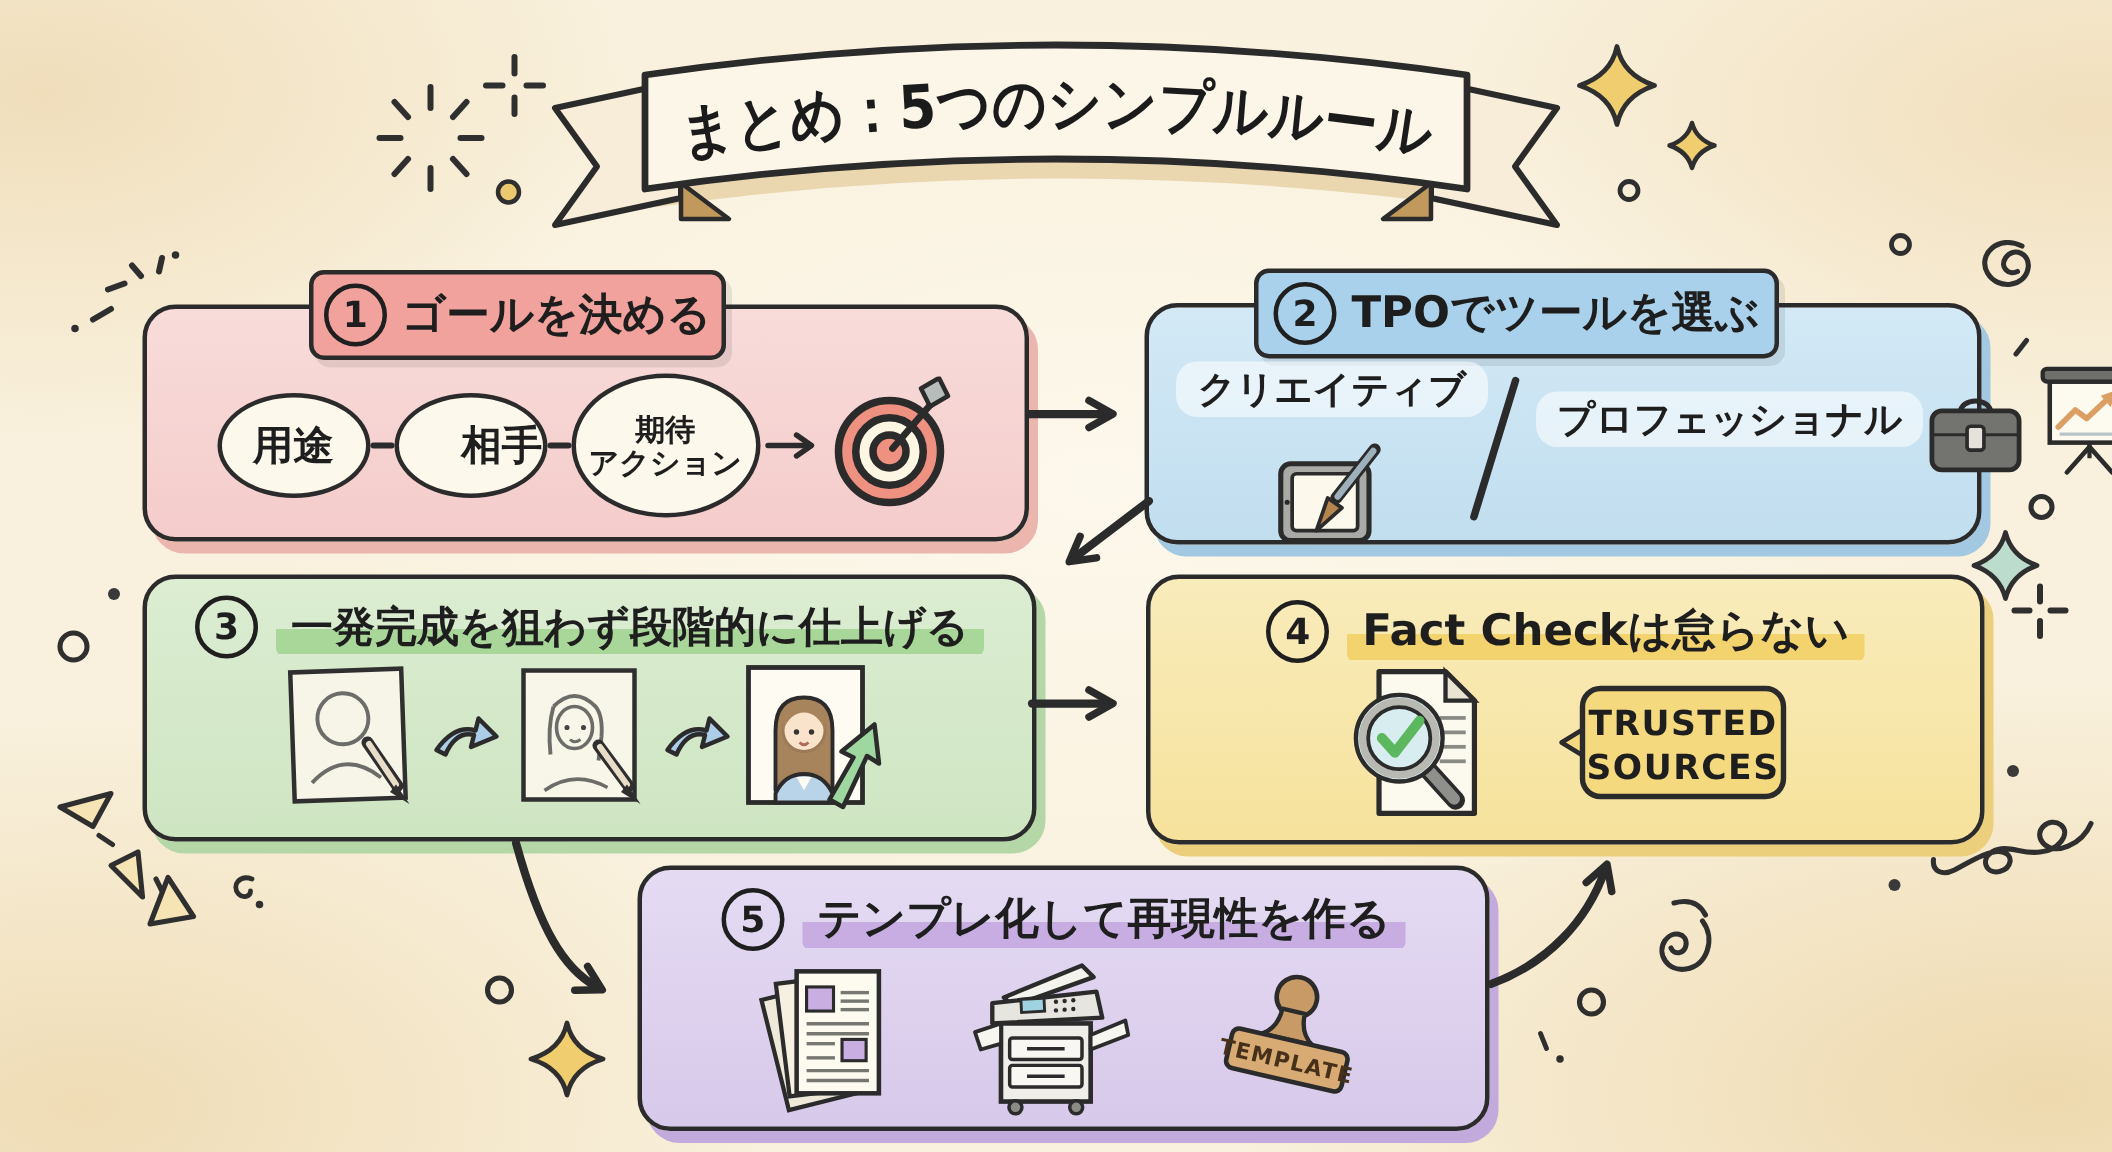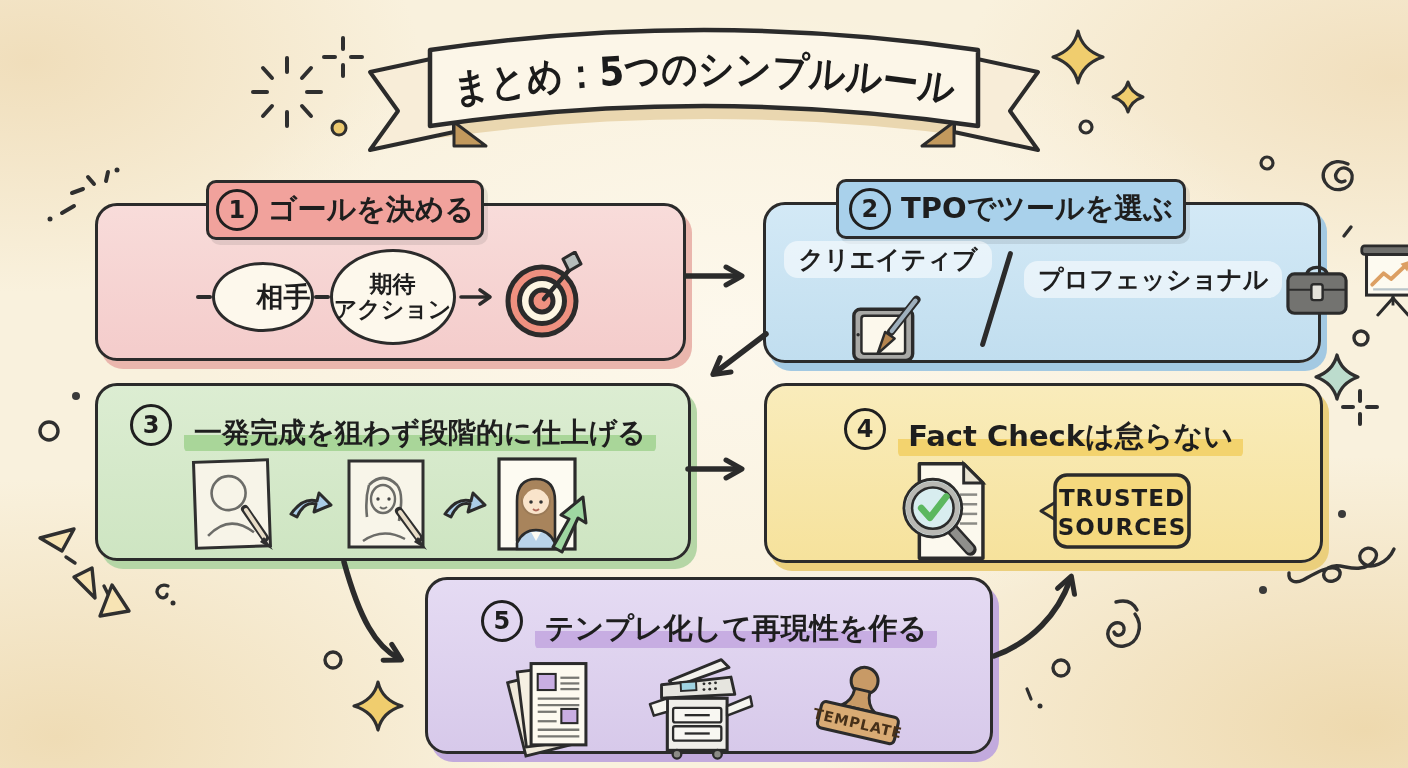--- a/index.html
+++ b/index.html
@@ -19,21 +19,21 @@
     position:absolute;display:flex;align-items:center;justify-content:center;gap:10px;
     border:3.5px solid #2b2b2b;border-radius:10px;font-weight:700;
     box-shadow:4px 5px 0 rgba(43,43,43,0.10);white-space:nowrap;
   }
   .num{
     display:inline-flex;align-items:center;justify-content:center;flex:0 0 auto;
     width:36px;height:36px;border:3px solid #1f1f1f;border-radius:50%;
     font-weight:700;font-size:24px;line-height:1;background:transparent;
   }
   .titlerow{display:flex;align-items:center;justify-content:center;gap:12px;font-weight:700;white-space:nowrap;}
-  .hl{padding:1px 10px;border-radius:6px;margin-top:16px;}
+  .hl{padding:1px 10px;border-radius:6px;}
   .hl-stages{background:linear-gradient(180deg, rgba(0,0,0,0) 54%, #a9d699 54%, #a9d699 95%, rgba(0,0,0,0) 95%);}
   .hl-fact{background:linear-gradient(180deg, rgba(0,0,0,0) 54%, #f3d36e 54%, #f3d36e 95%, rgba(0,0,0,0) 95%);}
   .hl-tmpl{background:linear-gradient(180deg, rgba(0,0,0,0) 54%, #c7ade2 54%, #c7ade2 95%, rgba(0,0,0,0) 95%);}
   .oval{
     display:flex;flex-direction:column;align-items:center;justify-content:center;
     border:3.2px solid #2b2b2b;border-radius:50%;background:#fdf8ec;
     font-weight:700;text-align:center;flex:0 0 auto;
   }
   .connector{width:16px;height:3.5px;background:#2b2b2b;border-radius:2px;flex:0 0 auto;}
   .pill{background:rgba(255,255,255,0.55);border-radius:14px;padding:2px 14px;font-weight:700;font-size:25px;white-space:nowrap;}
@@ -61,26 +61,29 @@
       <textPath href="#bannerTextPath" startOffset="50%" text-anchor="middle" textLength="500" lengthAdjust="spacingAndGlyphs">まとめ：5つのシンプルルール</textPath>
     </text>
   </svg>
 
   <div class="box" style="left:95px;top:203px;width:585px;height:152px;background:linear-gradient(180deg,#f8dcda,#f4cccb);box-shadow:6px 8px 0 #eab6ad;">
     <div class="titlebar" style="left:108px;top:-26px;width:272px;height:54px;background:#f1a29c;font-size:29px;">
       <span class="num">1</span>
       <span>ゴールを決める</span>
     </div>
     <div style="position:absolute;left:14px;right:8px;top:38px;bottom:8px;display:flex;align-items:center;justify-content:center;">
+      <div class="oval" style="width:96px;height:64px;font-size:27px;">
+        <span>用途</span>
+      </div>
       <div class="connector"></div>
       <div class="oval" style="width:96px;height:64px;font-size:27px;align-items:flex-end;">
         <span>相手</span>
       </div>
       <div class="connector"></div>
-      <div class="oval" style="width:120px;height:90px;font-size:23px;line-height:1.1;">
+      <div class="oval" style="width:120px;height:90px;font-size:20px;line-height:1.1;">
         <span>期待</span>
         <span>アクション</span>
       </div>
       <svg width="40" height="22" viewBox="0 0 40 22" style="margin:0 2px;">
         <line x1="3" y1="11" x2="28" y2="11" stroke="#2b2b2b" stroke-width="3.6" stroke-linecap="round"></line>
         <path d="M22,4 L32,11 L22,18" fill="none" stroke="#2b2b2b" stroke-width="3.6" stroke-linecap="round" stroke-linejoin="round"></path>
       </svg>
       <svg width="92" height="92" viewBox="0 0 92 92">
         <circle cx="42" cy="50" r="34" fill="#ef9180" stroke="#2b2b2b" stroke-width="5"></circle>
         <circle cx="42" cy="50" r="22.5" fill="#fdf6e2" stroke="#2b2b2b" stroke-width="5"></circle>

